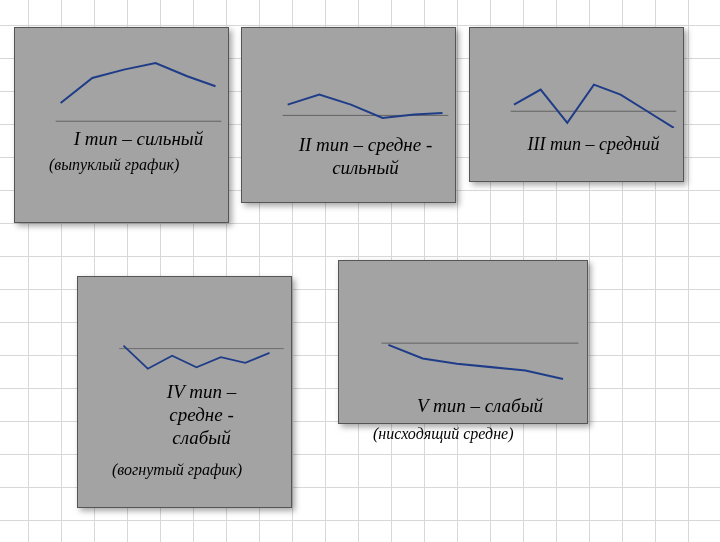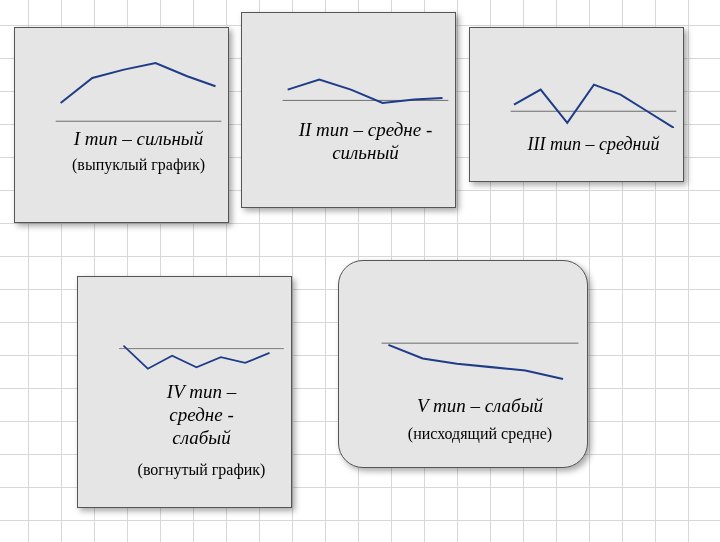--- a/index.html
+++ b/index.html
@@ -11,62 +11,63 @@
       linear-gradient(to right, #d8d8d8 1px, transparent 1px),
       linear-gradient(to bottom, #d8d8d8 1px, transparent 1px);
     background-size: 33px 33px;
     background-position: -5px -8px;
     font-family: Arial, "Helvetica Neue", sans-serif;
     position: relative;
     color: #000;
   }
   .panel {
     position: absolute;
-    background: #e5e5e5;
+    background: #a3a3a3;
     border: 1px solid #555;
     box-shadow: 3px 3px 6px rgba(0,0,0,0.35);
     padding-left: 34px;
   }
   .panel svg {
     display: block;
     width: 100%;
     height: auto;
   }
   .title {
     font-family: "Times New Roman", Times, serif;
     font-style: italic;
     font-size: 19px;
     text-align: center;
     line-height: 1.2;
   }
   .title3 { font-size: 18px; }
   .sub {
     font-family: "Times New Roman", Times, serif;
+    font-style: italic;
     font-size: 16px;
-    text-align: center;
+    text-align: left;
     line-height: 1.2;
     margin-top: 4px;
   }
   .sub.small { font-size: 14.5px; }
   .axis { stroke:#555; stroke-width:1; }
   .series { stroke:#1f3c88; stroke-width:2.4; fill:none; }
 </style>
 </head>
 <body>
 
 <div class="panel" style="left:14px; top:27px; width:215px; height:196px;">
   <svg viewBox="0 0 215 120">
     <line class="axis" x1="8" y1="112" x2="207" y2="112"></line>
     <polyline class="series" points="14,90 52,60 90,50 128,42 166,58 200,70"></polyline>
   </svg>
   <div class="title">I тип – сильный</div>
   <div class="sub">(выпуклый график)</div>
 </div>
 
-<div class="panel" style="left:241px; top:12px; width:215px; height:196px;">
+<div class="panel" style="left:241px; top:27px; width:215px; height:176px;">
   <svg viewBox="0 0 215 120">
     <line class="axis" x1="8" y1="105" x2="207" y2="105"></line>
     <polyline class="series" points="14,92 52,80 90,92 128,108 166,104 200,102"></polyline>
   </svg>
   <div class="title" style="padding:0 20px; margin-top:6px;">II тип – средне - сильный</div>
 </div>
 
 <div class="panel" style="left:469px; top:27px; width:215px; height:155px;">
   <svg viewBox="0 0 215 120">
     <line class="axis" x1="8" y1="100" x2="207" y2="100"></line>
@@ -77,20 +78,20 @@
 
 <div class="panel" style="left:77px; top:276px; width:215px; height:232px;">
   <svg viewBox="0 0 250 140">
     <line class="axis" x1="10" y1="100" x2="240" y2="100"></line>
     <polyline class="series" points="16,96 50,128 84,110 118,126 152,112 186,120 220,106"></polyline>
   </svg>
   <div class="title" style="padding:0 30px; margin-top:4px;">IV тип – средне - слабый</div>
   <div class="sub" style="margin-top:10px;">(вогнутый график)</div>
 </div>
 
-<div class="panel" style="left:338px; top:260px; width:250px; height:208px;border-radius:25px;">
+<div class="panel" style="left:338px; top:260px; width:250px; height:164px;">
   <svg viewBox="0 0 250 140">
     <line class="axis" x1="10" y1="96" x2="240" y2="96"></line>
     <polyline class="series" points="18,98 58,114 98,120 138,124 178,128 222,138"></polyline>
   </svg>
   <div class="title" style="margin-top:14px;">V тип – слабый</div>
   <div class="sub" style="margin-top:6px;">(нисходящий средне)</div>
 </div>
 
 </body></html>

